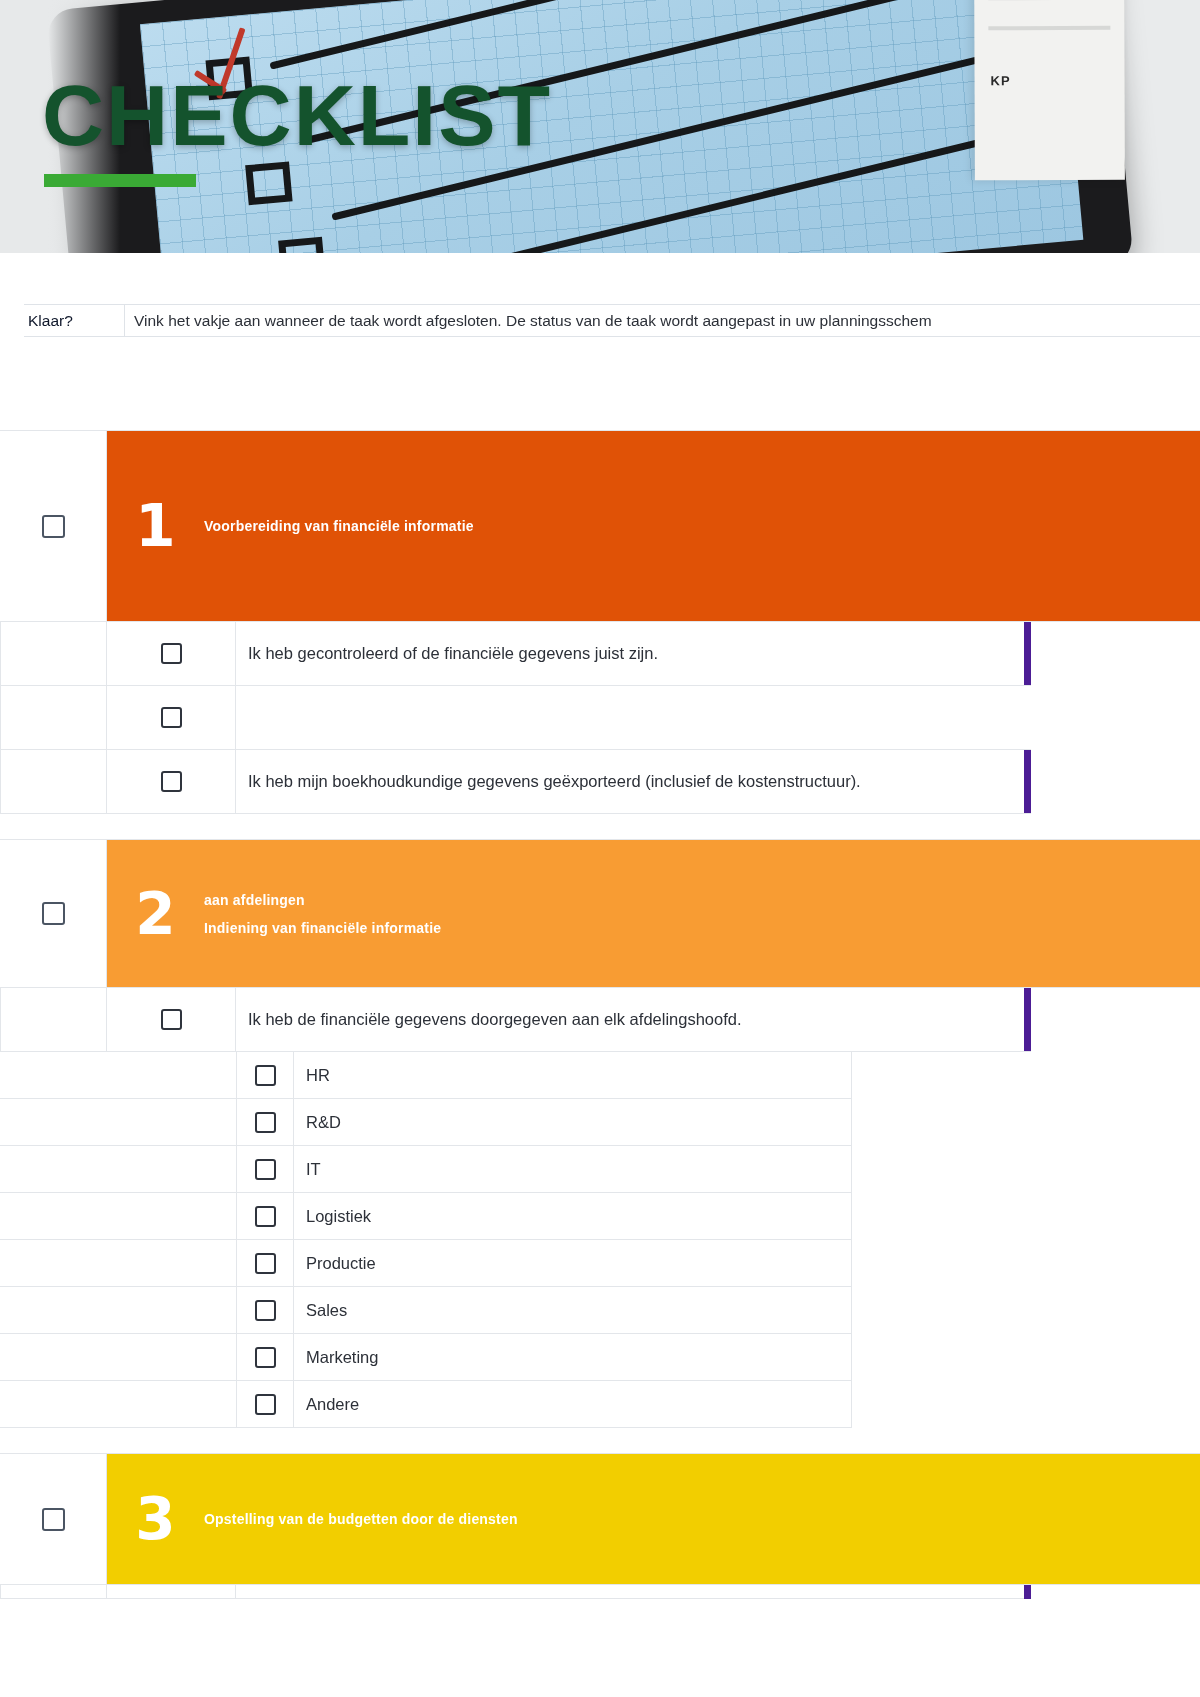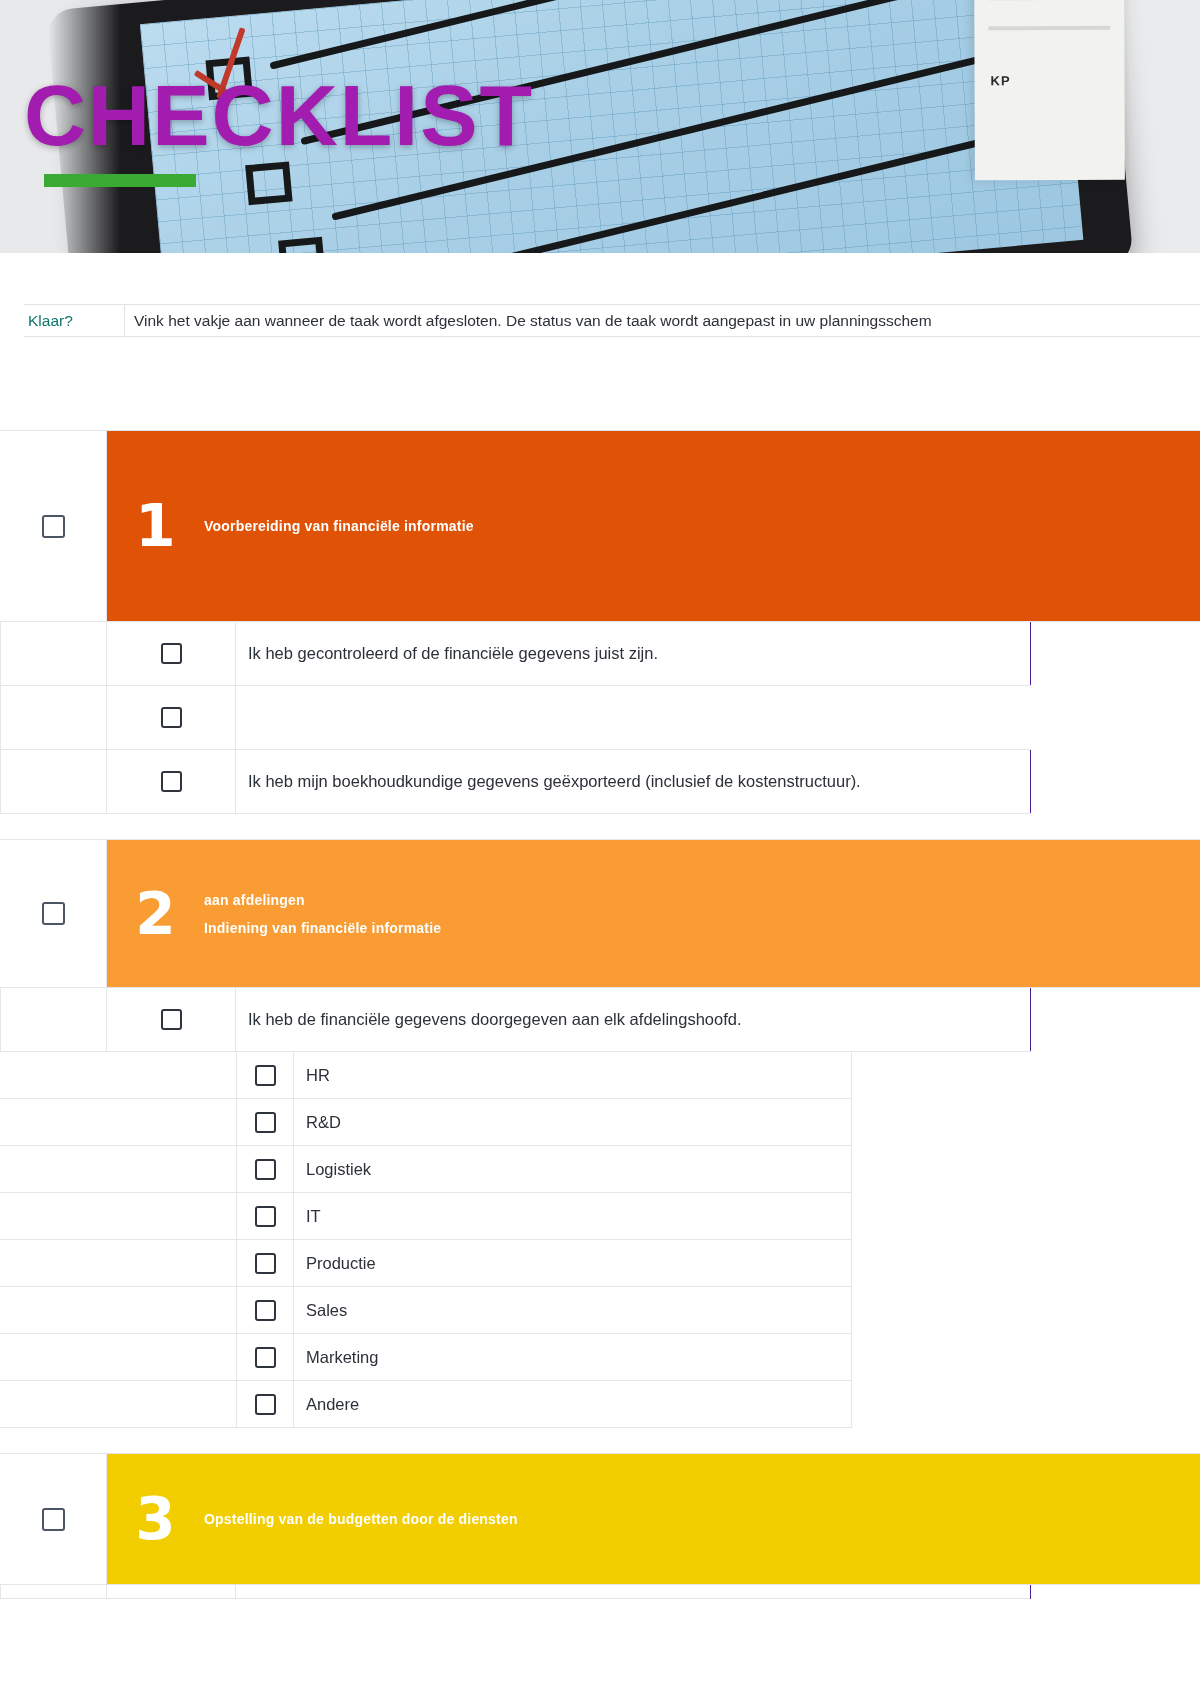--- a/index.html
+++ b/index.html
@@ -77,26 +77,26 @@
     position: absolute; left: 16px; bottom: 92px;
     font-size: 13px; color: #2a2a2a; font-weight: bold; letter-spacing: 1px;
   }
   .hero-left-fade {
     position: absolute; left: 0; top: 0; width: 120px; height: 253px;
     background: linear-gradient(to right, #e7e9ea 0%, #e7e9ea 40%, rgba(231,233,234,0) 100%);
   }
 
   .hero-title {
     position: absolute;
-    left: 24px; top: 72px;
+    left: 42px; top: 72px;
     font-size: 86px;
     line-height: 86px;
     font-weight: bold;
     letter-spacing: 2px;
-    color: #a21caf;
+    color: #14532d;
     text-shadow: 0 2px 6px rgba(0,0,0,0.28);
     white-space: nowrap;
   }
   .hero-underline {
     position: absolute;
     left: 44px; top: 174px;
     width: 152px; height: 13px;
     background: #3aaa35;
   }
 
@@ -109,21 +109,21 @@
     border-top: 1px solid #dfe3e8;
     border-bottom: 1px solid #dfe3e8;
     background: #ffffff;
   }
   .instr-label {
     width: 101px;
     flex: none;
     display: flex; align-items: center;
     padding-left: 4px;
     font-size: 15.5px;
-    color: #0f766e;
+    color: #0f172a;
     border-right: 1px solid #dfe3e8;
   }
   .instr-text {
     flex: 1;
     display: flex; align-items: center;
     padding-left: 9px;
     font-size: 15.5px;
     color: #2c3038;
     white-space: nowrap;
     overflow: hidden;
@@ -201,21 +201,21 @@
     border-right: 1px solid #e3e6ea;
     min-height: 63px;
   }
   .task-text {
     flex: 1;
     display: flex; align-items: center;
     padding-left: 12px;
     font-size: 16.5px;
     color: #2c3038;
     min-height: 63px;
-    border-right: 1px solid #4c1d95;
+    border-right: 7px solid #4c1d95;
   }
 
   
   .sub-row {
     display: flex;
     width: 852px;
     border-bottom: 1px solid #e3e6ea;
     background: #ffffff;
   }
   .sub-pad {
@@ -355,28 +355,28 @@
       <div class="sub-cb-cell">
         <div class="cb sm"></div>
       </div>
       <div class="sub-text">R&amp;D</div>
     </div>
     <div class="sub-row">
       <div class="sub-pad"></div>
       <div class="sub-cb-cell">
         <div class="cb sm"></div>
       </div>
+      <div class="sub-text">IT</div>
+    </div>
+    <div class="sub-row">
+      <div class="sub-pad"></div>
+      <div class="sub-cb-cell">
+        <div class="cb sm"></div>
+      </div>
       <div class="sub-text">Logistiek</div>
-    </div>
-    <div class="sub-row">
-      <div class="sub-pad"></div>
-      <div class="sub-cb-cell">
-        <div class="cb sm"></div>
-      </div>
-      <div class="sub-text">IT</div>
     </div>
     <div class="sub-row">
       <div class="sub-pad"></div>
       <div class="sub-cb-cell">
         <div class="cb sm"></div>
       </div>
       <div class="sub-text">Productie</div>
     </div>
     <div class="sub-row">
       <div class="sub-pad"></div>

